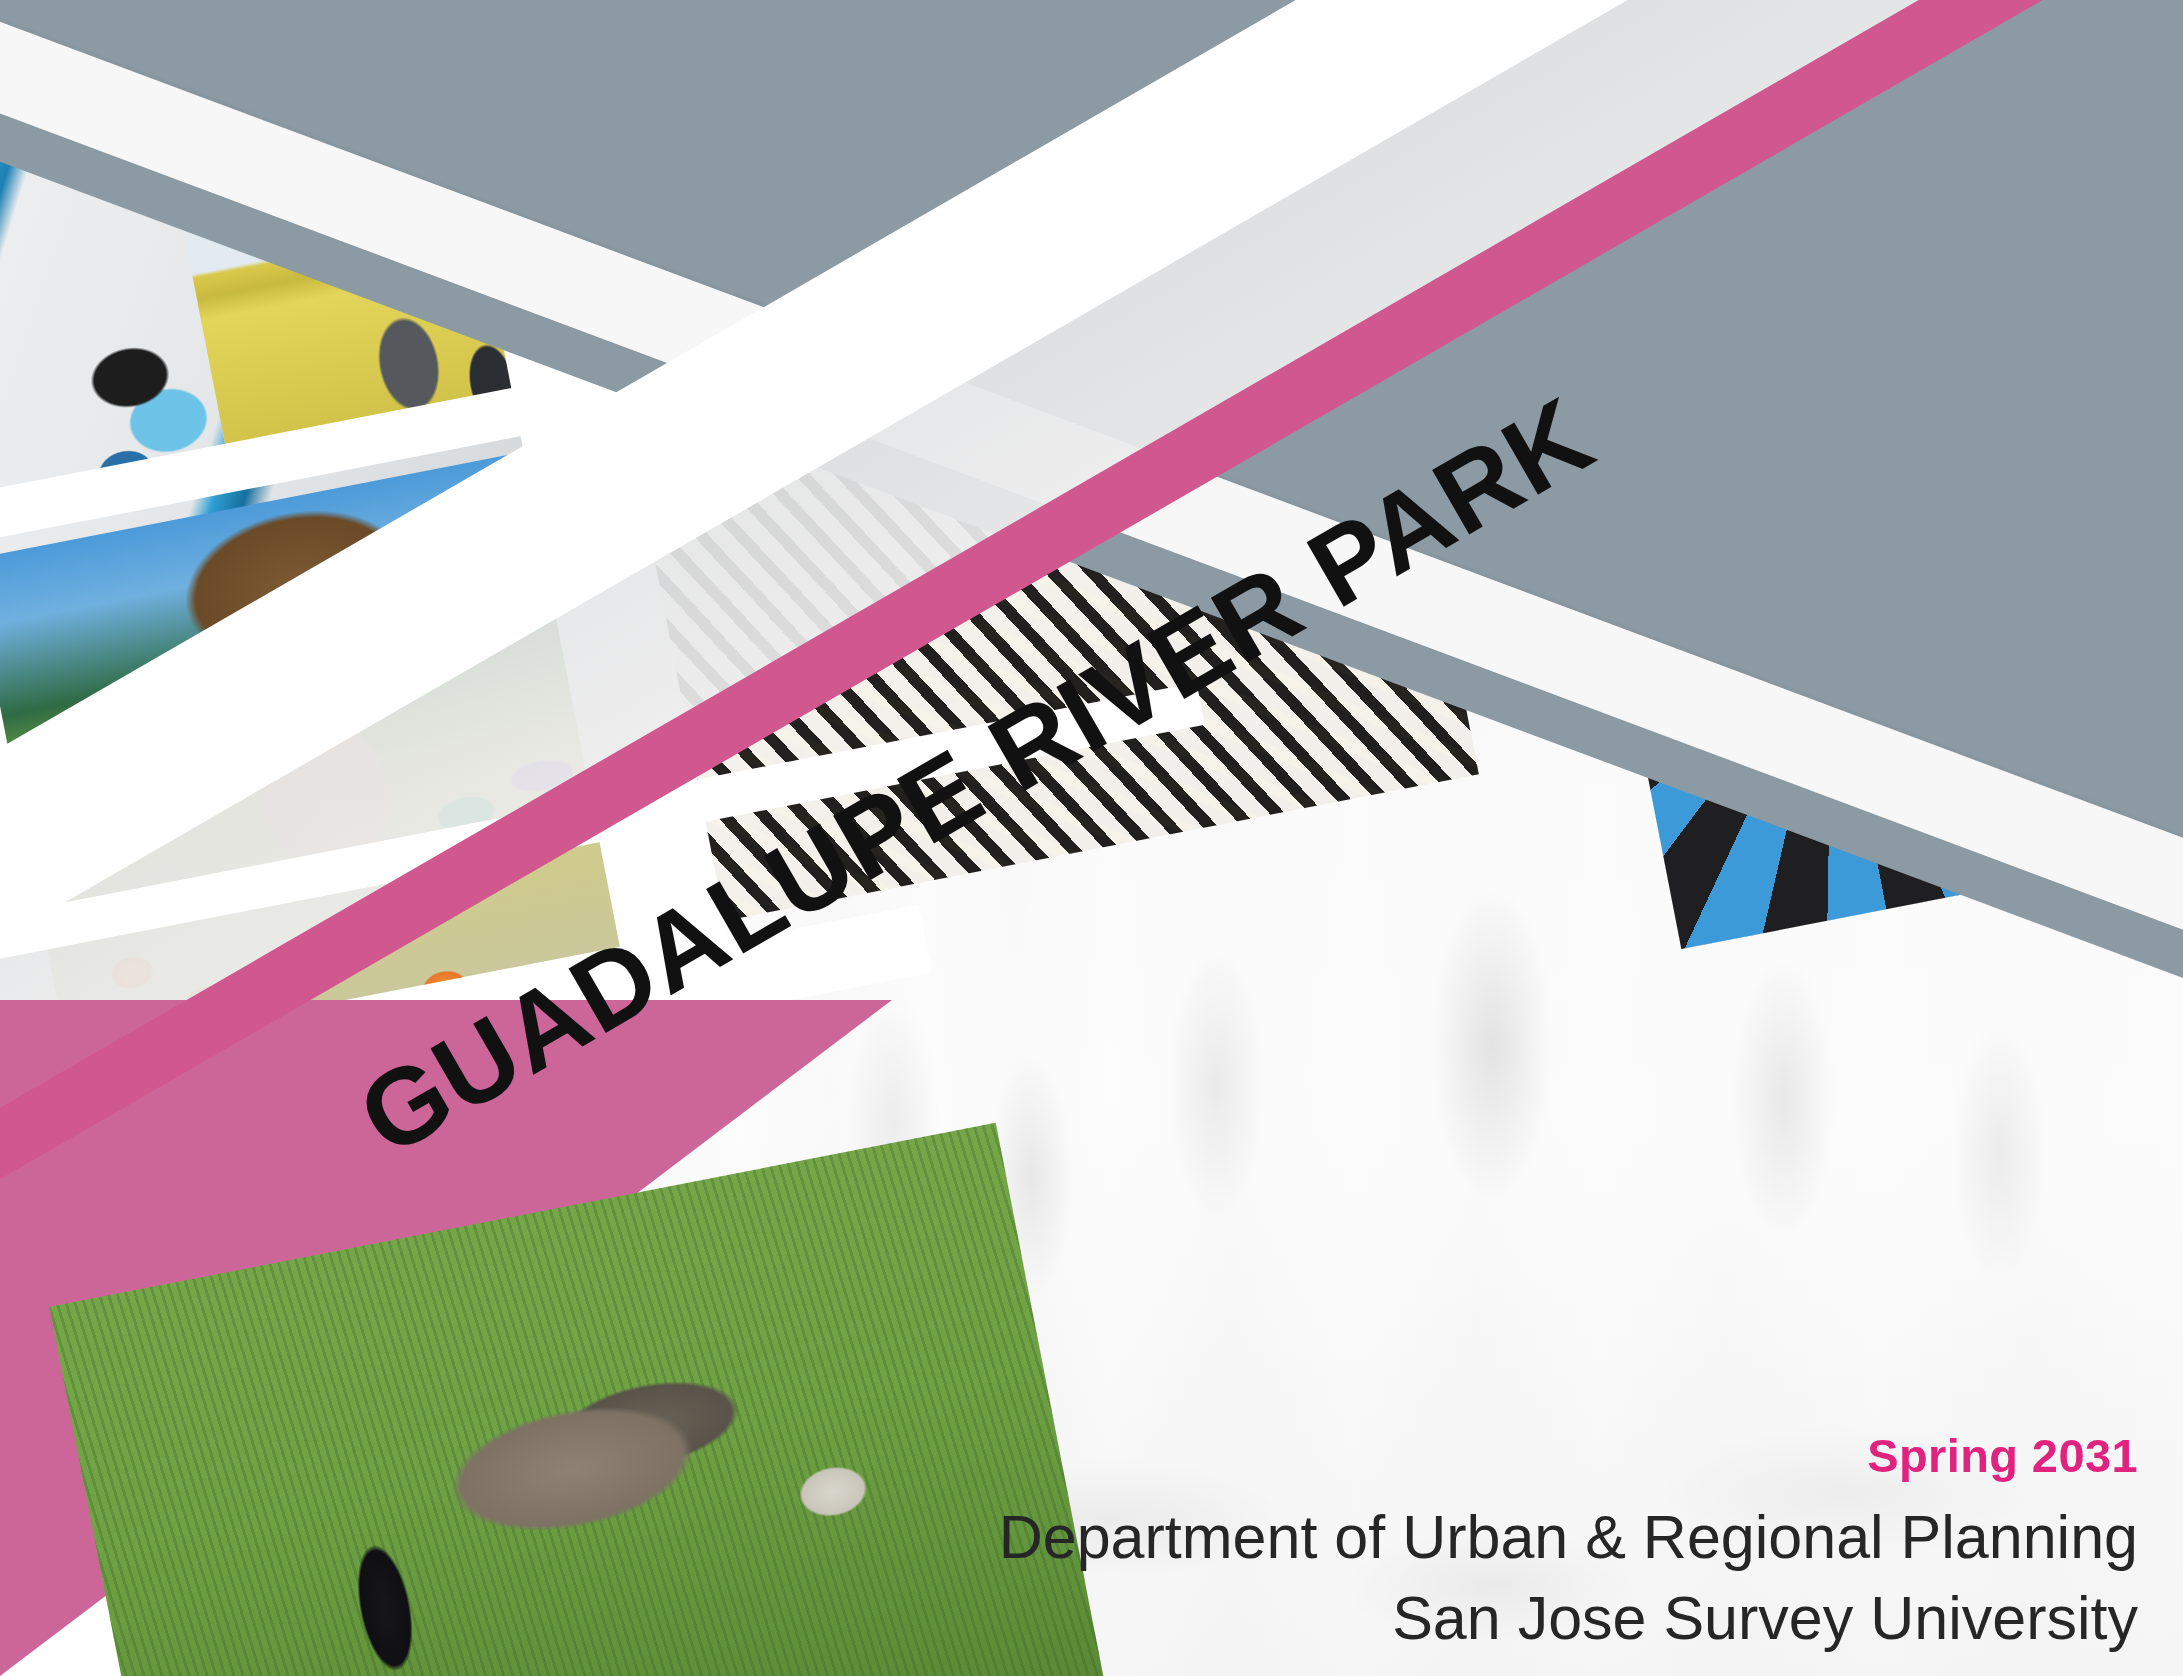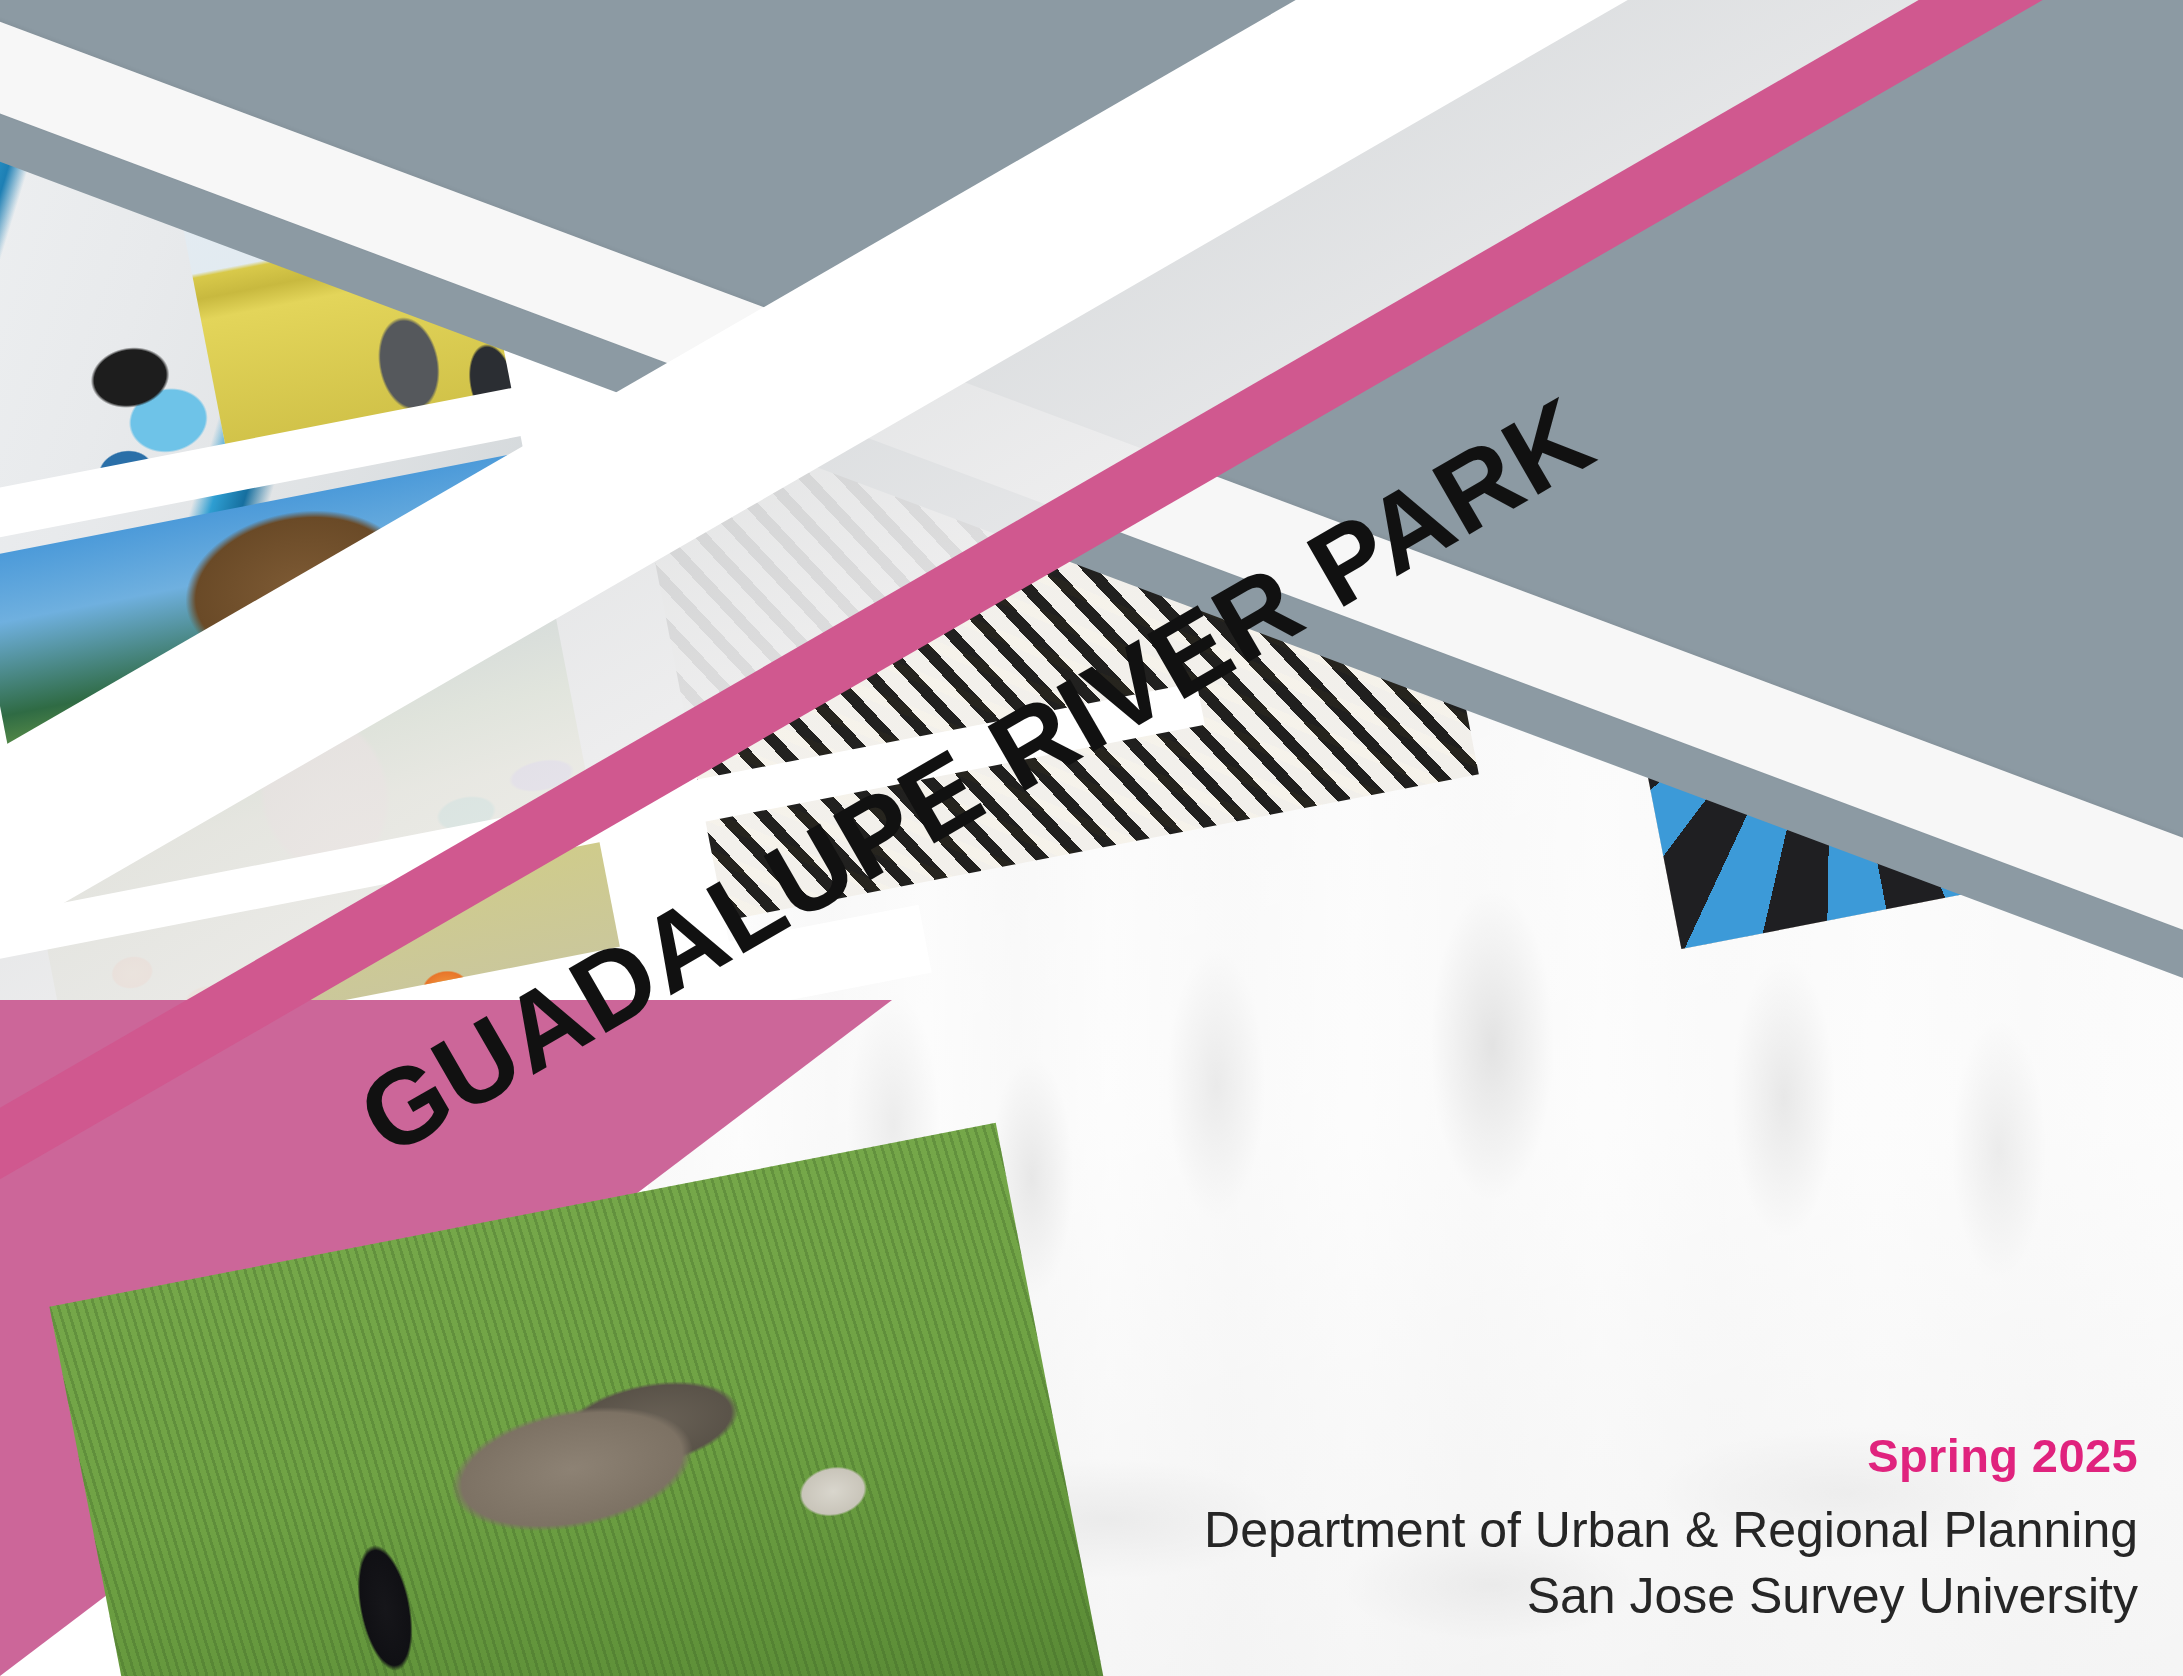--- a/index.html
+++ b/index.html
@@ -358,21 +358,21 @@
     text-align:right;
   }
 
   #affiliation{
     position:absolute;
     right:45px; top:1497px;
     text-align:right;
     color:#262626;
     font-family:"Liberation Sans",sans-serif;
     font-weight:400;
-    font-size:50px;
+    font-size:61px;
     line-height:1.32;
   }
   #affiliation .l{display:block;}
 </style>
 </head>
 <body>
 
 <div id="cover">
 
   <div id="bg-crowd"></div>
@@ -422,21 +422,21 @@
   </div>
 
   <div id="white-sliver"></div>
   <div id="pink-stripe"></div>
 
   <div id="title-diagonal">GUADALUPE RIVER PARK</div>
 
   <div id="subtitle-block">
   </div>
 
-  <div id="season">Spring 2025</div>
+  <div id="season">Spring 2031</div>
 
   <div id="affiliation">
     <span class="l">Department of Urban &amp; Regional Planning</span>
     <span class="l">San Jose Survey University</span>
   </div>
 
 </div>
 
 
 </body></html>

